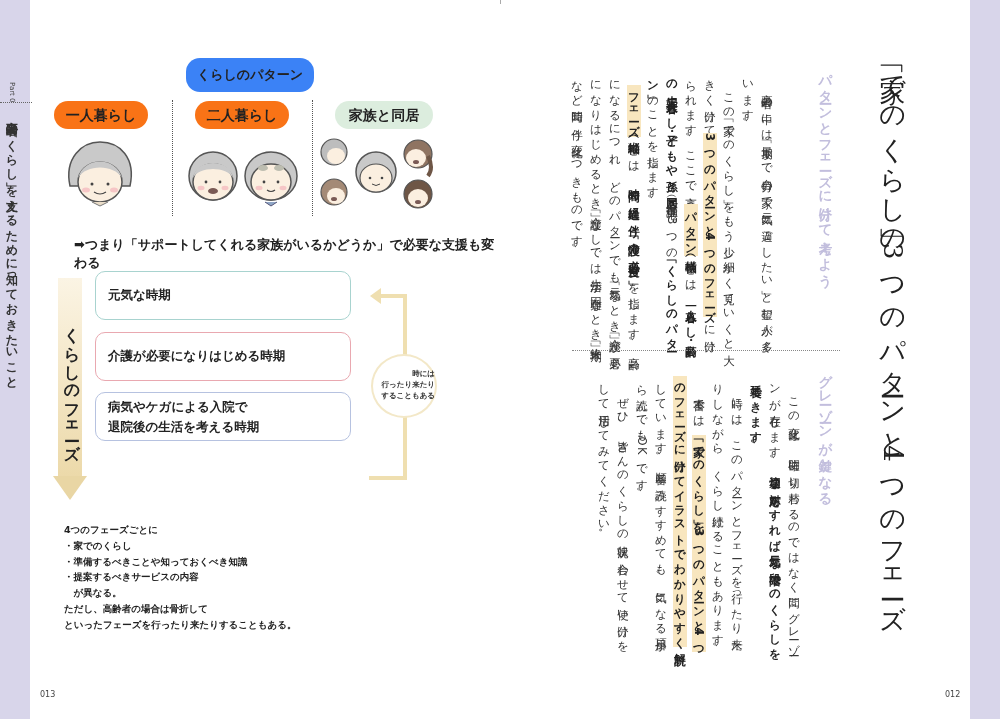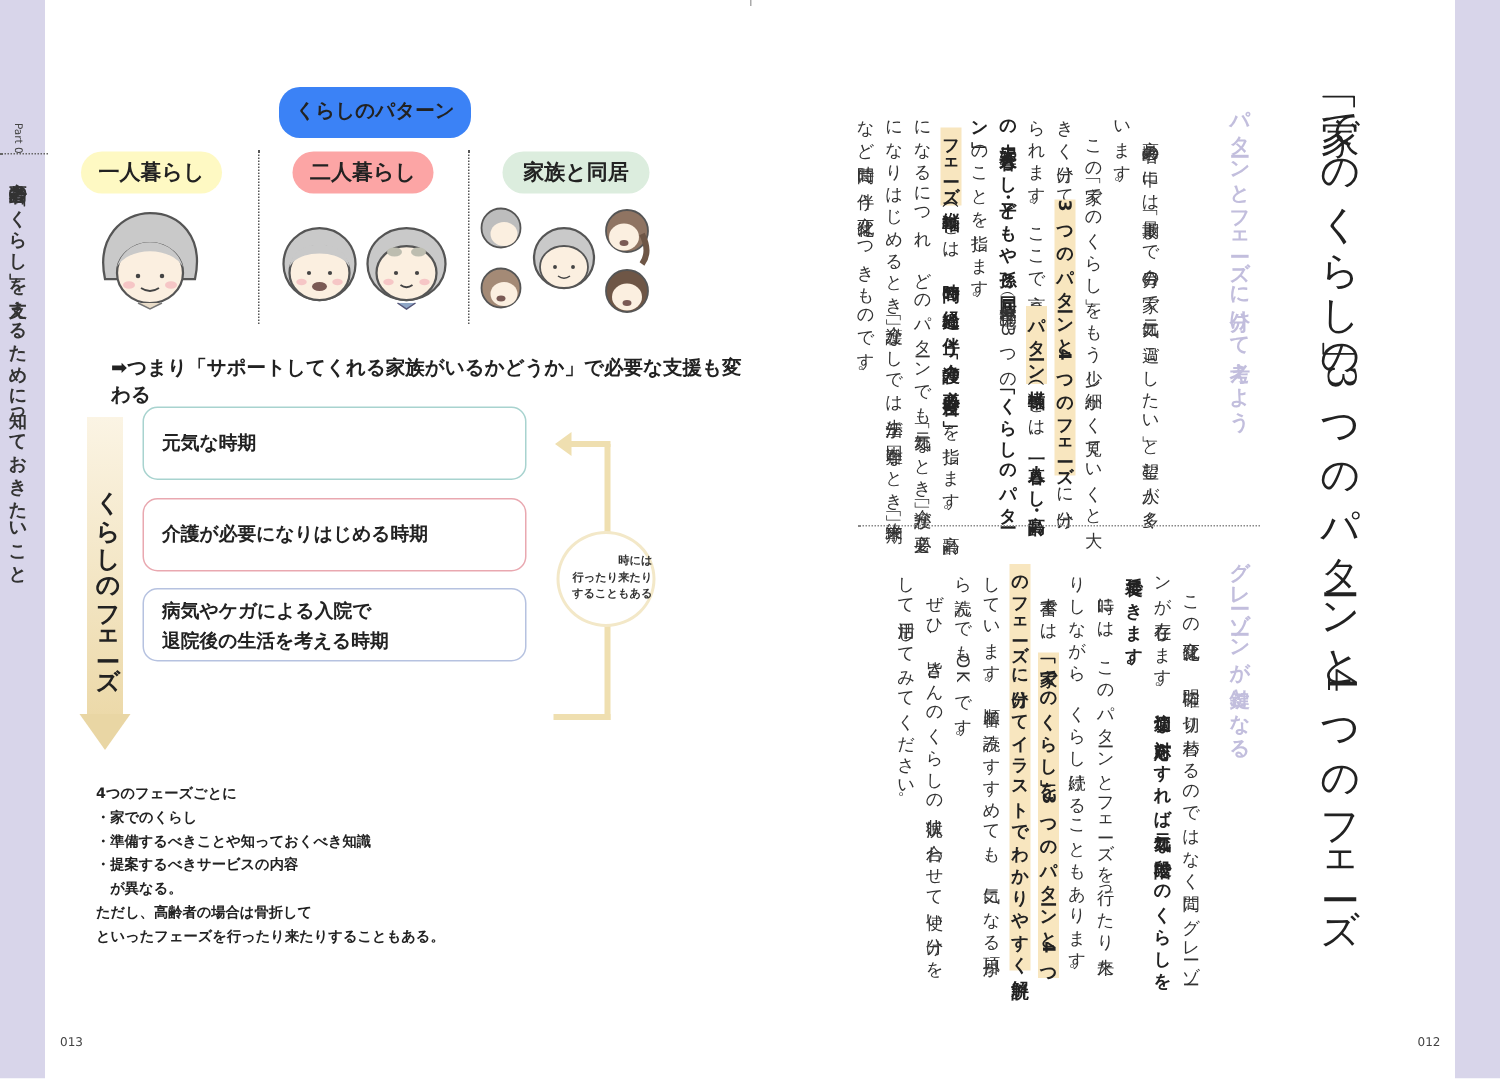--- a/index.html
+++ b/index.html
@@ -17,22 +17,22 @@
   .part-divider { position: absolute; left: 0; top: 102px; width: 32px; border-top: 1px dotted #666; }
   .chapter-title { position: absolute; left: 6px; top: 112px; writing-mode: vertical-rl; font-size: 12px; font-weight: bold; color: #333; letter-spacing: 1px; line-height: 1; }
 
   .page-number { position: absolute; font-size: 8px; color: #444; }
   .pn-left { left: 40px; top: 690px; }
   .pn-right { left: 445px; top: 690px; }
 
   
   .pill { position: absolute; border-radius: 14px; font-weight: bold; font-size: 14px; text-align: center; color: #222; }
   .pill-header { left: 186px; top: 58px; width: 128px; height: 34px; line-height: 34px; background: #3b82f6; font-size: 13px; }
-  .pill-alone { left: 54px; top: 101px; width: 94px; height: 28px; line-height: 28px; background: #fef9c3; }
-  .pill-couple { left: 195px; top: 101px; width: 94px; height: 28px; line-height: 28px; background: #fca5a5; }
+  .pill-alone { left: 54px; top: 101px; width: 94px; height: 28px; line-height: 28px; background: #f97316; }
+  .pill-couple { left: 195px; top: 101px; width: 94px; height: 28px; line-height: 28px; background: #f97316; }
   .pill-family { left: 335px; top: 101px; width: 98px; height: 28px; line-height: 28px; background: #dcedde; }
 
   .vdiv { position: absolute; top: 100px; height: 116px; border-left: 1px dotted #555; }
   .vdiv1 { left: 172px; }
   .vdiv2 { left: 312px; }
 
   
   .face { position: absolute; }
   .caption1 { position: absolute; left: 74px; top: 220px; font-size: 8.5px; color: #333; }
   .caption2 { position: absolute; left: 74px; top: 236px; font-size: 13px; font-weight: bold; color: #222; }

